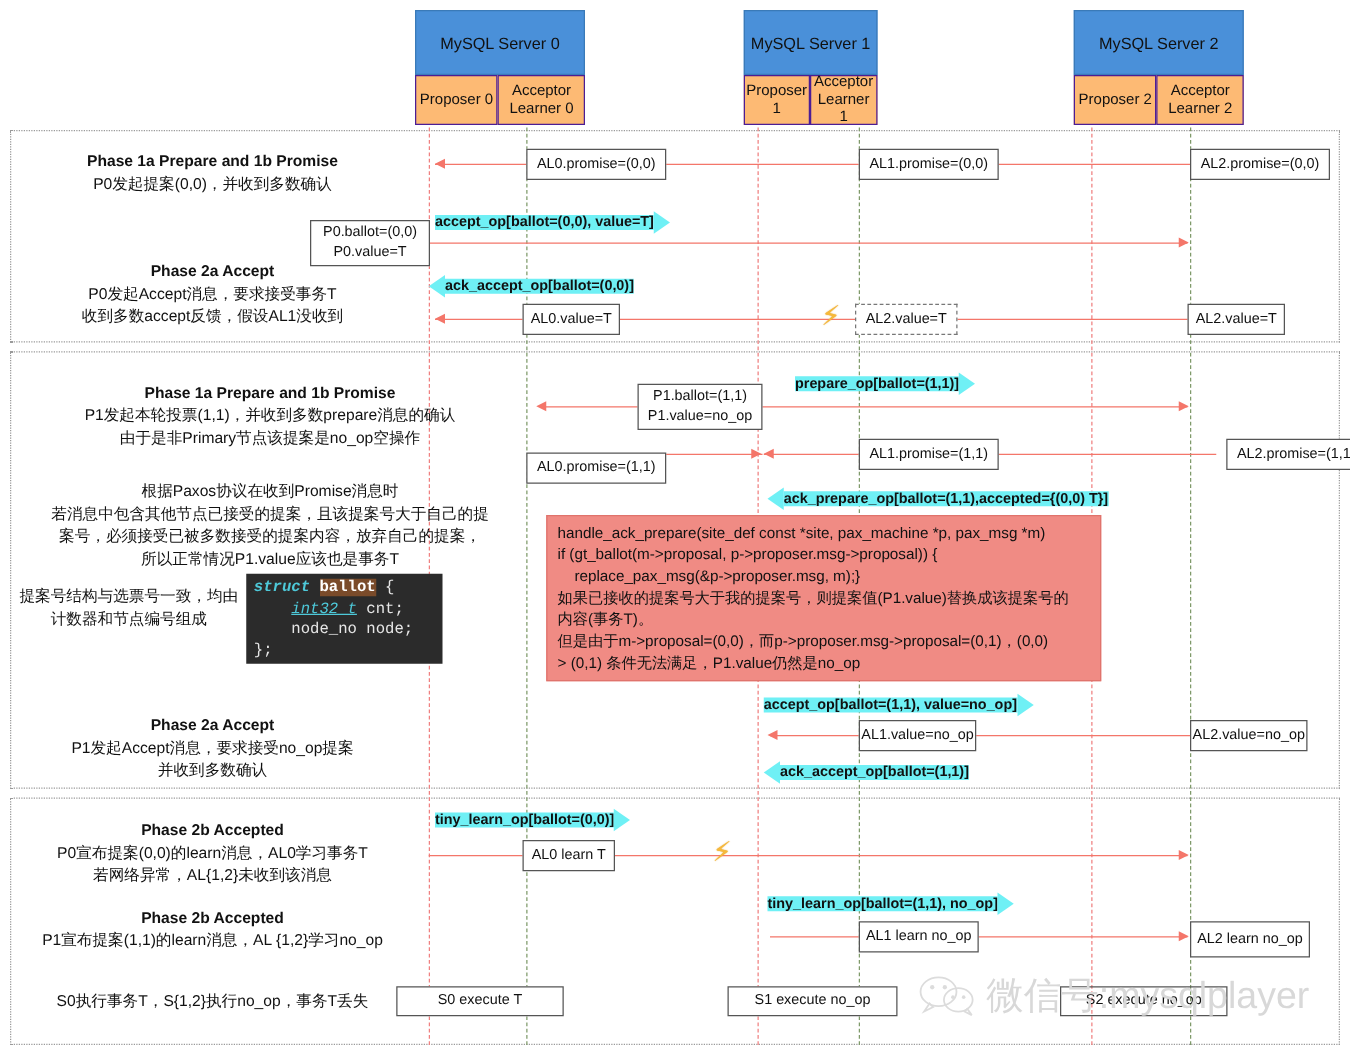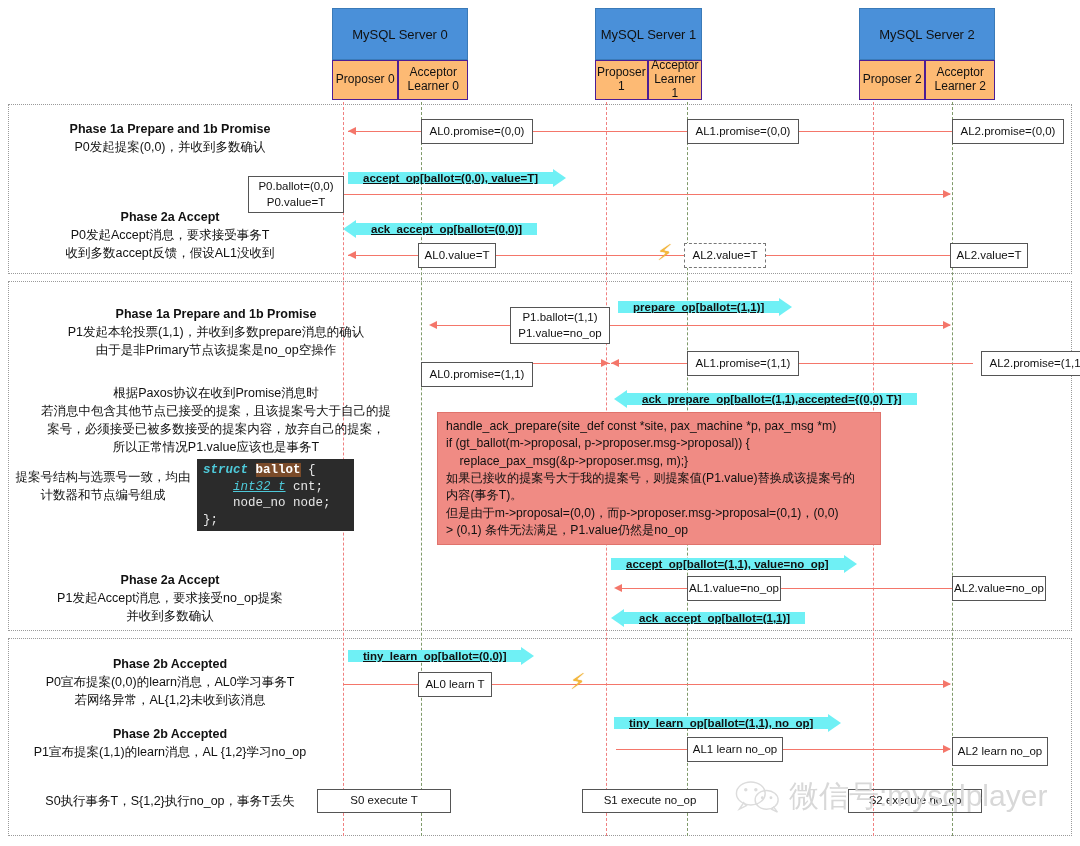--- a/index.html
+++ b/index.html
@@ -37,21 +37,21 @@
 
   
   .statebox{position:absolute;box-sizing:border-box;background:#fff;border:1px solid #555;
             display:flex;flex-direction:column;align-items:center;justify-content:center;
             font-size:11.5px;color:#111;padding:2px 6px;white-space:nowrap;line-height:1.35;}
   .statebox.dashed{border:1px dashed #777;}
 
   
   .oplabel{position:absolute;display:flex;align-items:center;white-space:nowrap;
            font-size:11.5px;font-weight:bold;color:#111;}
-  .oplabel .txt{background:#6ff0f5;padding:0 15px;text-decoration:underline;}
+  .oplabel .txt{background:#6ff0f5;padding:0 0;}
   .op-arrow{width:0;height:0;border-top:9px solid transparent;border-bottom:9px solid transparent;}
   .op-arrow.right{border-left:13px solid #6ff0f5;}
   .op-arrow.left{border-right:13px solid #6ff0f5;}
 
   
   .desc{position:absolute;text-align:center;font-size:12.5px;line-height:1.45;color:#111;}
   .desc .ttl{font-weight:bold;}
 
   
   .codeblk{position:absolute;background:#2b2b2b;color:#e6e6e6;
@@ -193,21 +193,21 @@
     <span class="ty">int32_t</span> <span>cnt;</span>
     <span>node_no node;</span>
 <span>};</span></div>
 
   <div class="desc" style="left:20px;top:571px;width:300px;">
     <div class="ttl">Phase 2a Accept</div>
     <div>P1发起Accept消息，要求接受no_op提案</div>
     <div>并收到多数确认</div>
   </div>
 
-  <div class="oplabel" style="left:618px;top:298px;">
+  <div class="oplabel" style="left:636px;top:298px;">
     <span class="txt">prepare_op[ballot=(1,1)]</span>
     <span class="op-arrow right"></span>
   </div>
 
   <div class="msgline" style="left:433px;top:325px;width:517px;"></div>
   <div class="arrowhead left" style="left:429px;top:321px;"></div>
   <div class="arrowhead right" style="left:943px;top:321px;"></div>
   <div class="statebox" style="left:510px;top:307px;width:100px;height:37px;">
     <span>P1.ballot=(1,1)</span>
     <span>P1.value=no_op</span>

